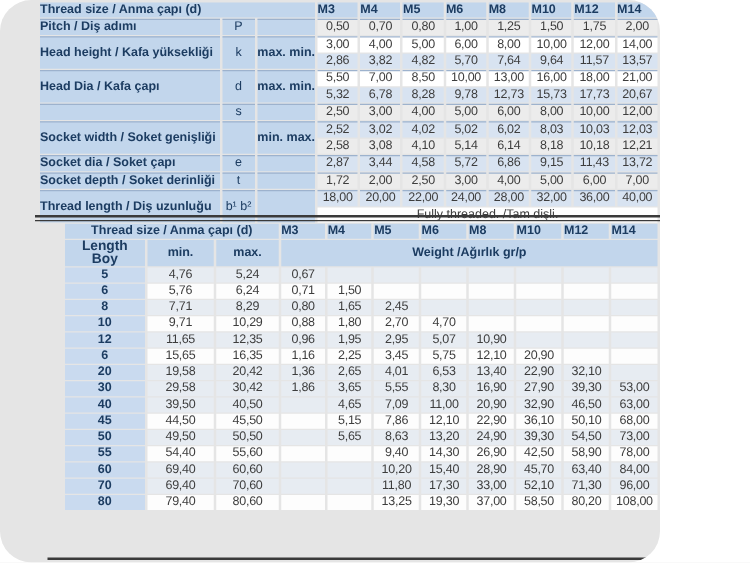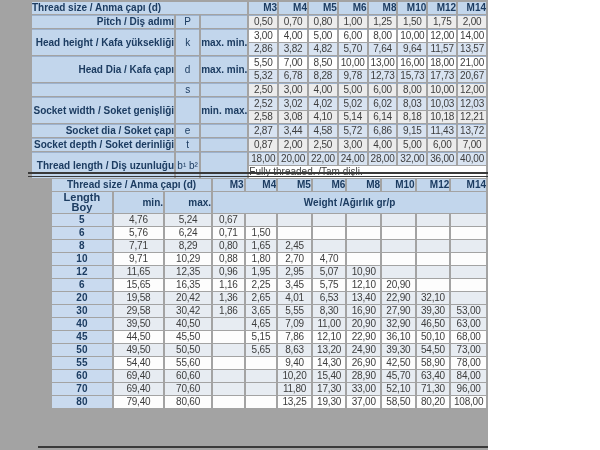--- a/index.html
+++ b/index.html
@@ -1,33 +1,33 @@
 <!DOCTYPE html>
 <html><head>
 <meta charset="utf-8">
 <style>
   html,body{margin:0;padding:0;background:#fff;}
-  .page{position:relative;width:488px;height:450px;background:#a3a3a3;
-        font-family:"Liberation Sans",sans-serif;overflow:hidden;}
+  .page{position:relative;width:528px;height:450px;background:#e5e5e5;
+        font-family:"Liberation Sans",sans-serif;overflow:hidden;border-radius:25px;}
   table{border-collapse:separate;table-layout:fixed;}
   
   .top{position:absolute;left:30px;top:1px;border-spacing:2px 1px;}
   .top th,.top td{padding:0;height:12px;line-height:12px;font-size:10px;
                   overflow:hidden;white-space:nowrap;vertical-align:middle;}
   .band{background:#c2d6ec;color:#1c3c61;}
   .hd-title{text-align:left;padding-left:6px;font-weight:700;font-size:9.5px;}
-  .mh{font-weight:700;text-align:right;font-size:10px;margin-top:32px;}
-  .lbl{text-align:right;padding-left:6px;font-weight:700;font-size:9.5px;}
+  .mh{font-weight:700;text-align:left;font-size:10px;margin-top:32px;}
+  .lbl{text-align:left;padding-left:6px;font-weight:700;font-size:9.5px;}
   .sym{text-align:center;white-space:pre-line;line-height:12px;font-size:10px;}
-  .sub{text-align:right;white-space:pre-line;line-height:12px;font-size:9.5px;font-weight:700;}
+  .sub{text-align:center;white-space:pre-line;line-height:12px;font-size:9.5px;font-weight:700;}
   .val{text-align:center;color:#3d3d3d;letter-spacing:-0.2px;}
   .gray{background:#ececec;}
   .blue{background:#d8e3f1;}
   .plain{background:#ffffff;}
-  .note{color:#3d3d3d;}
+  .note{text-align:center;color:#3d3d3d;}
   .grule td,.grule th{border-top:1px solid #9db2cd;}
   
   .dbl{position:absolute;left:28px;top:172px;width:549px;height:2px;
        border-top:2px solid #3a3a3a;border-bottom:1px solid #3a3a3a;box-sizing:content-box;}
   
   .bottom{position:absolute;left:50px;top:178px;border-spacing:2px 1px;}
   .bottom th,.bottom td{padding:0;height:12px;line-height:12px;font-size:10px;
                         overflow:hidden;white-space:nowrap;vertical-align:middle;}
   .bt-title{font-weight:700;text-align:center;font-size:9.5px;}
   .h2 th{height:21px;}
@@ -179,21 +179,21 @@
           <td class="val blue">5,72</td>
           <td class="val blue">6,86</td>
           <td class="val blue">9,15</td>
           <td class="val blue">11,43</td>
           <td class="val blue">13,72</td>
         </tr>
         <tr class="grule">
           <td class="band lbl">Socket depth / Soket derinliği</td>
           <td class="band sym">t</td>
           <td class="band sub"></td>
-          <td class="val gray">0,87</td>
+          <td class="val gray">1,72</td>
           <td class="val gray">2,00</td>
           <td class="val gray">2,50</td>
           <td class="val gray">3,00</td>
           <td class="val gray">4,00</td>
           <td class="val gray">5,00</td>
           <td class="val gray">6,00</td>
           <td class="val gray">7,00</td>
         </tr>
         <tr class="grule">
           <td class="band lbl" rowspan="2">Thread length / Diş uzunluğu</td>

